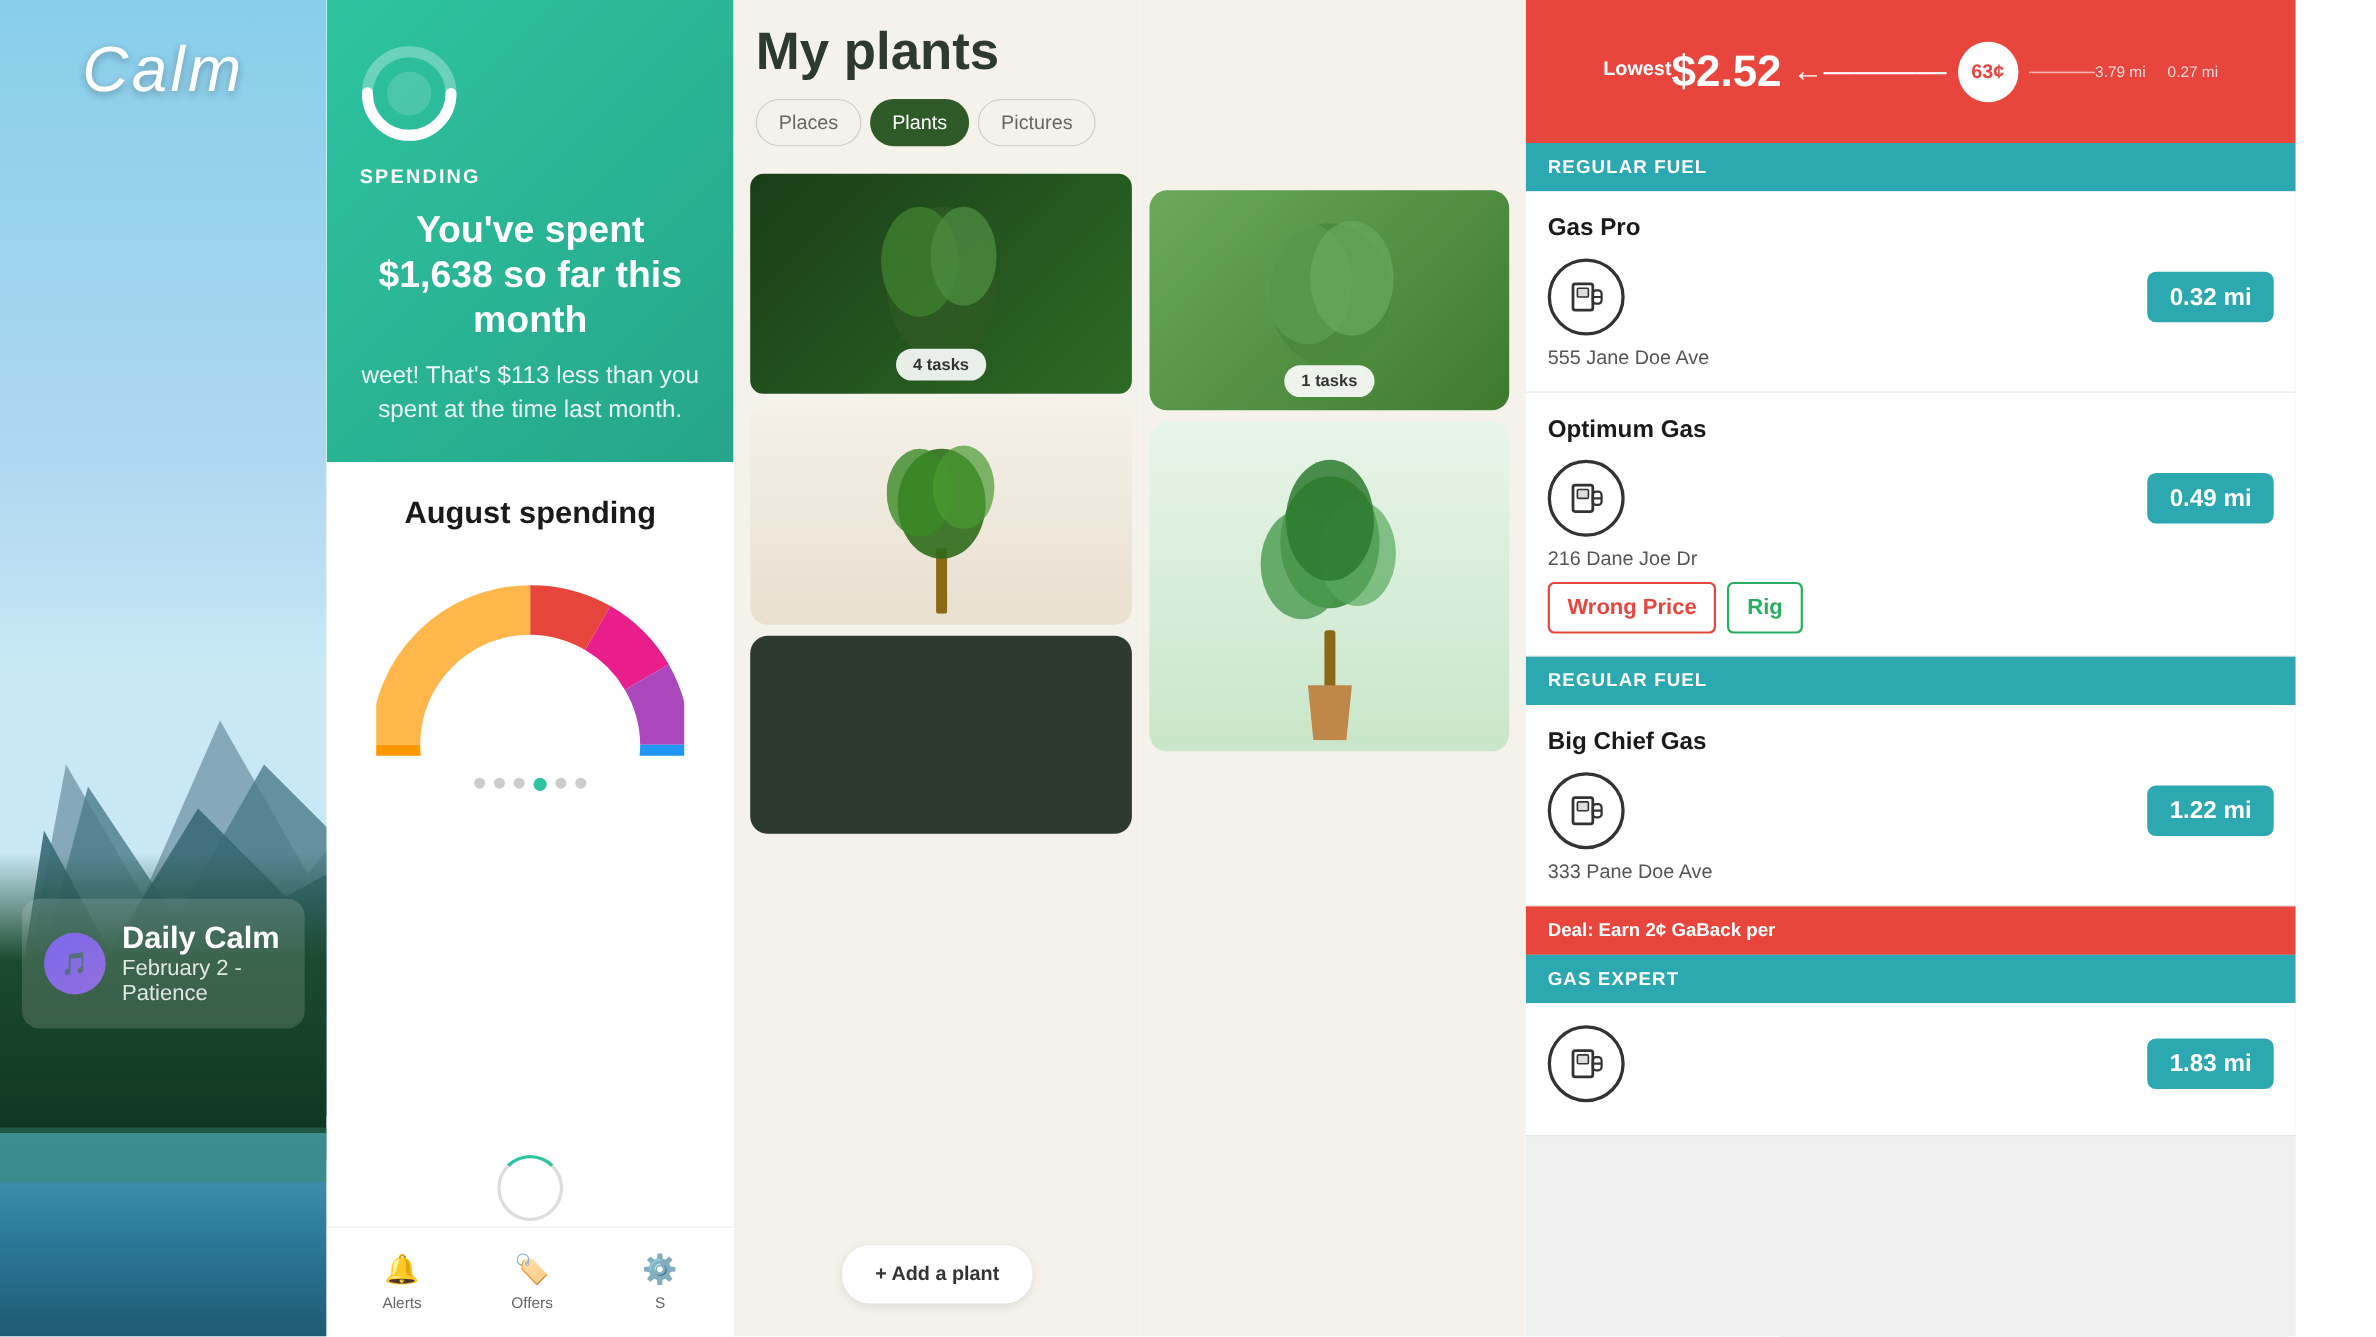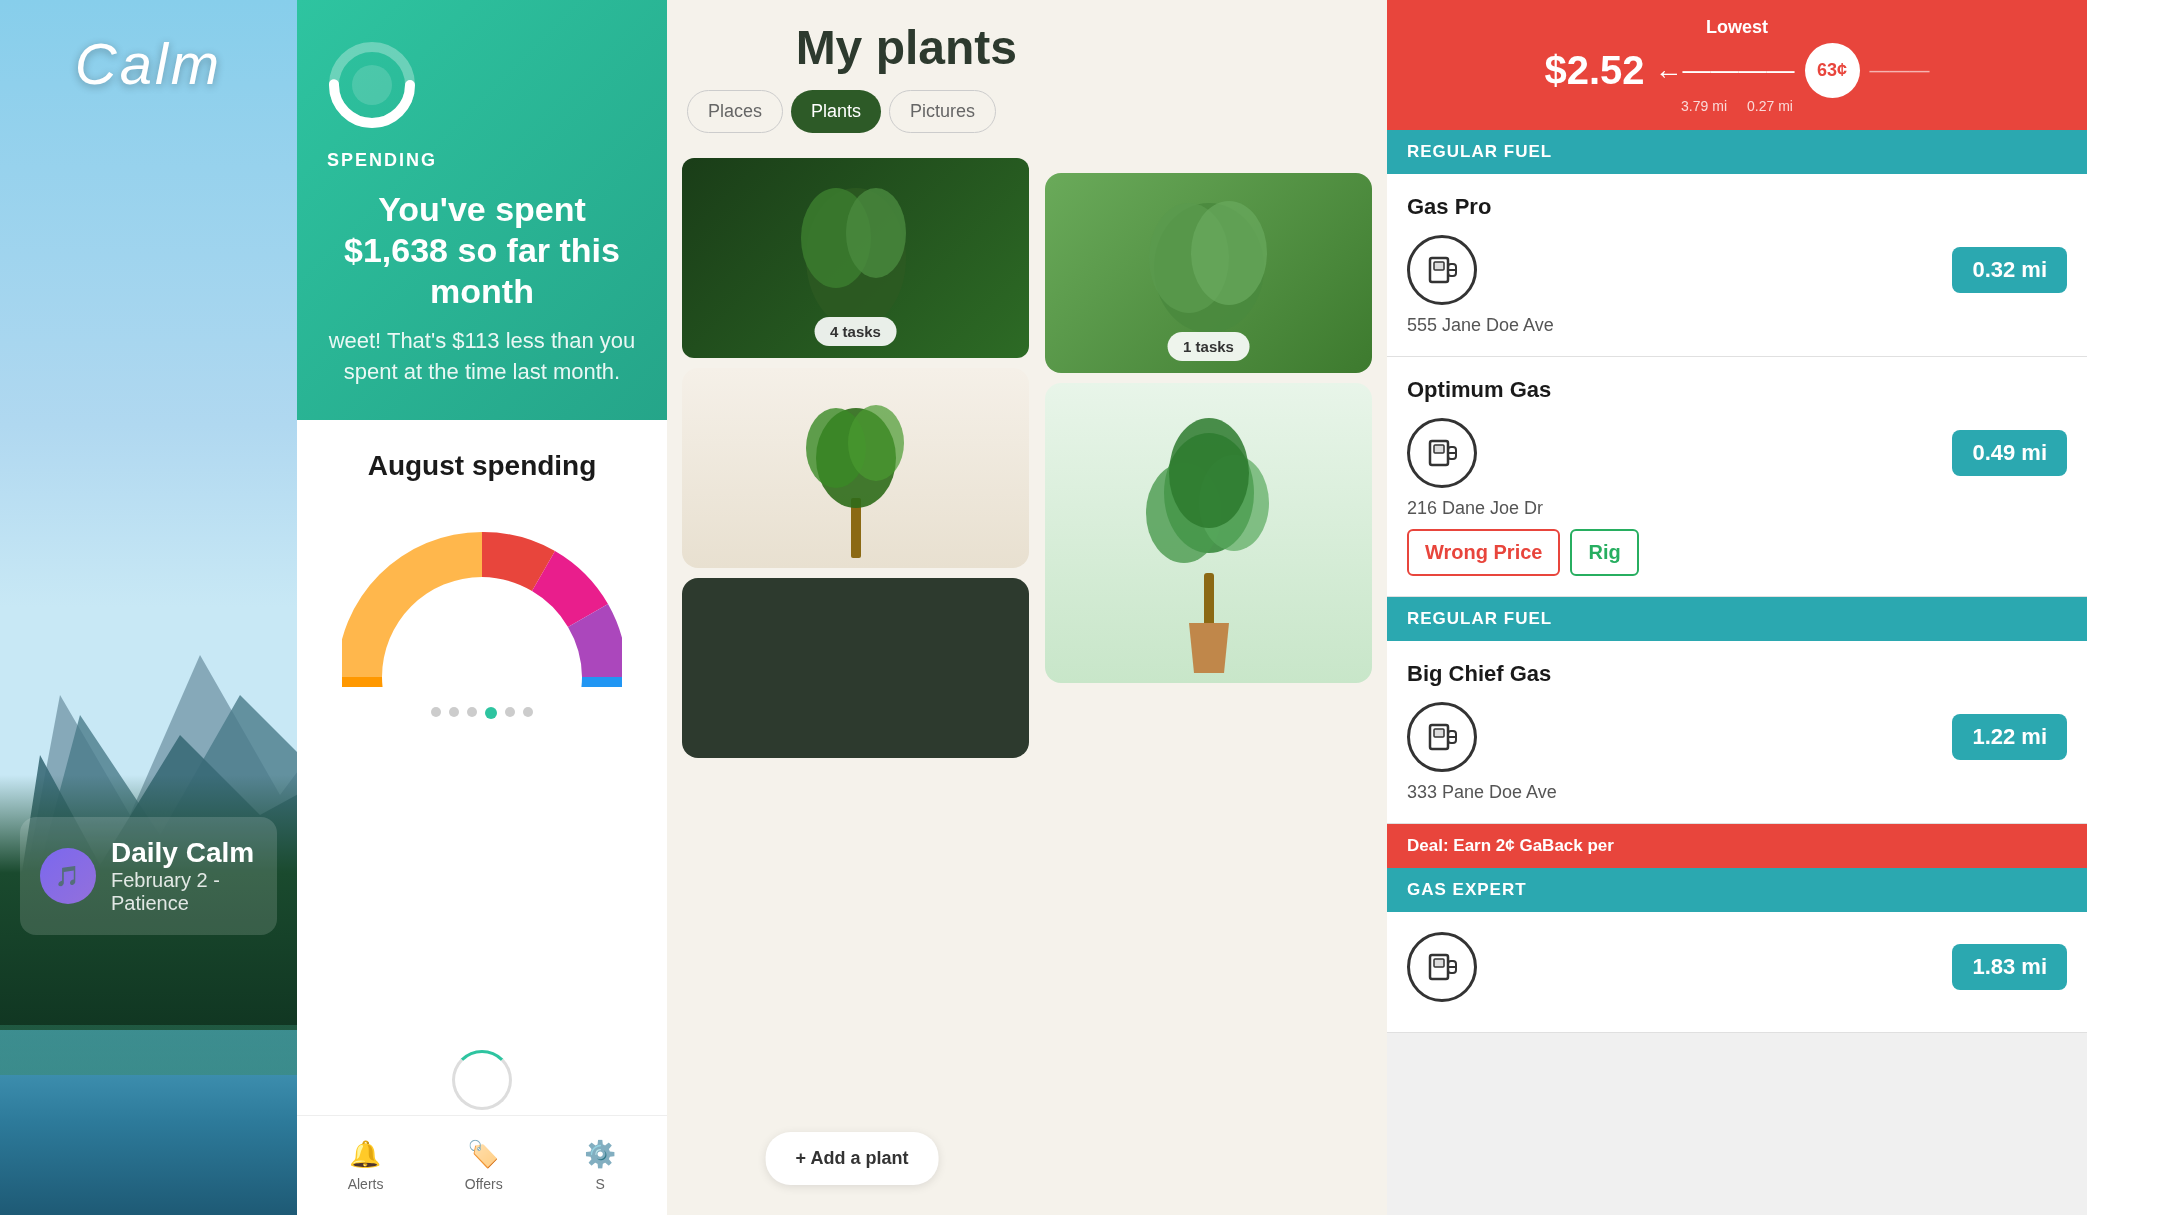--- a/index.html
+++ b/index.html
@@ -156,21 +156,20 @@
       position: relative;
     }
     .plants-header {
       padding: 20px 20px 15px;
     }
     .plants-title {
       font-size: 48px;
       font-weight: 700;
       color: #2d3a2e;
       margin-bottom: 15px;
-      text-align: right;
     }
     .plants-tabs {
       display: flex;
       gap: 8px;
       flex-wrap: nowrap;
     }
     .plants-tab {
       padding: 10px 20px;
       border-radius: 25px;
       font-size: 18px;
@@ -234,21 +233,20 @@
       height: 1215px;
       background: #f0f0f0;
       flex-shrink: 0;
       overflow: hidden;
       position: relative;
     }
     .gas-header-red {
       background: #e8453c;
       height: 130px;
       display: flex;
-      flex-direction: column;
       align-items: center;
       justify-content: center;
       position: relative;
     }
     .gas-lowest-label {
       color: white;
       font-size: 18px;
       font-weight: 600;
       margin-bottom: 5px;
     }

